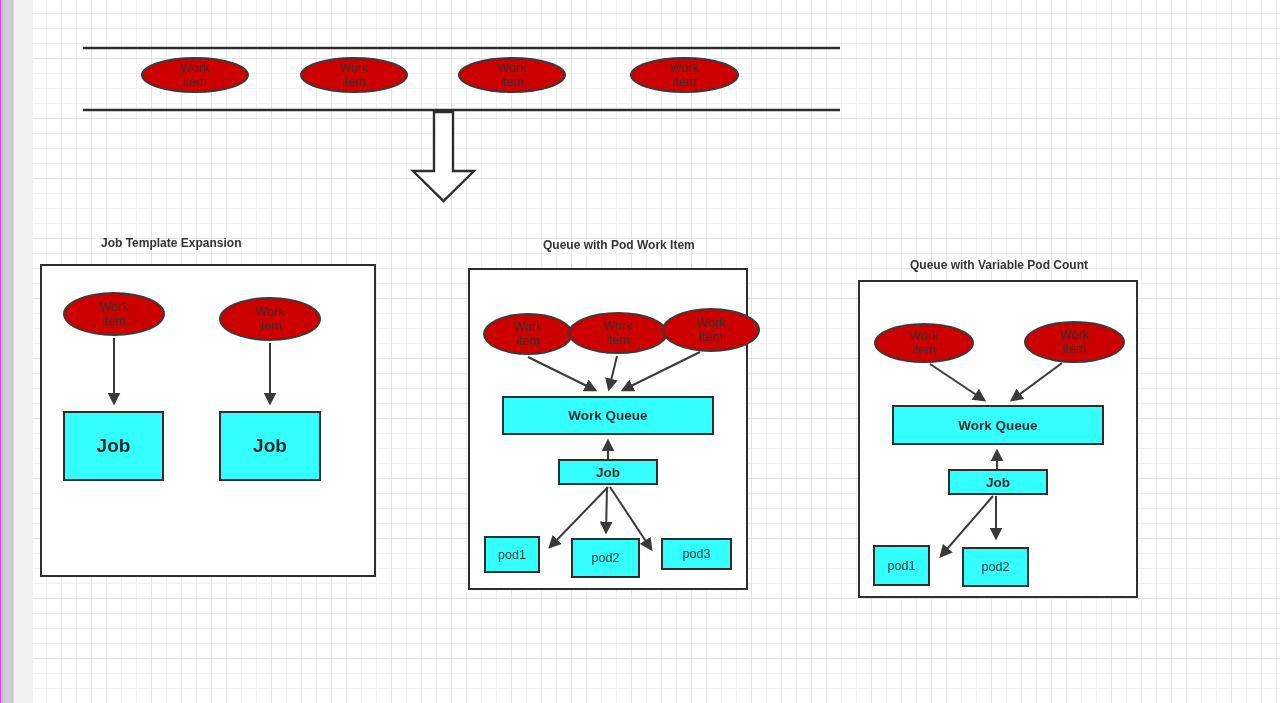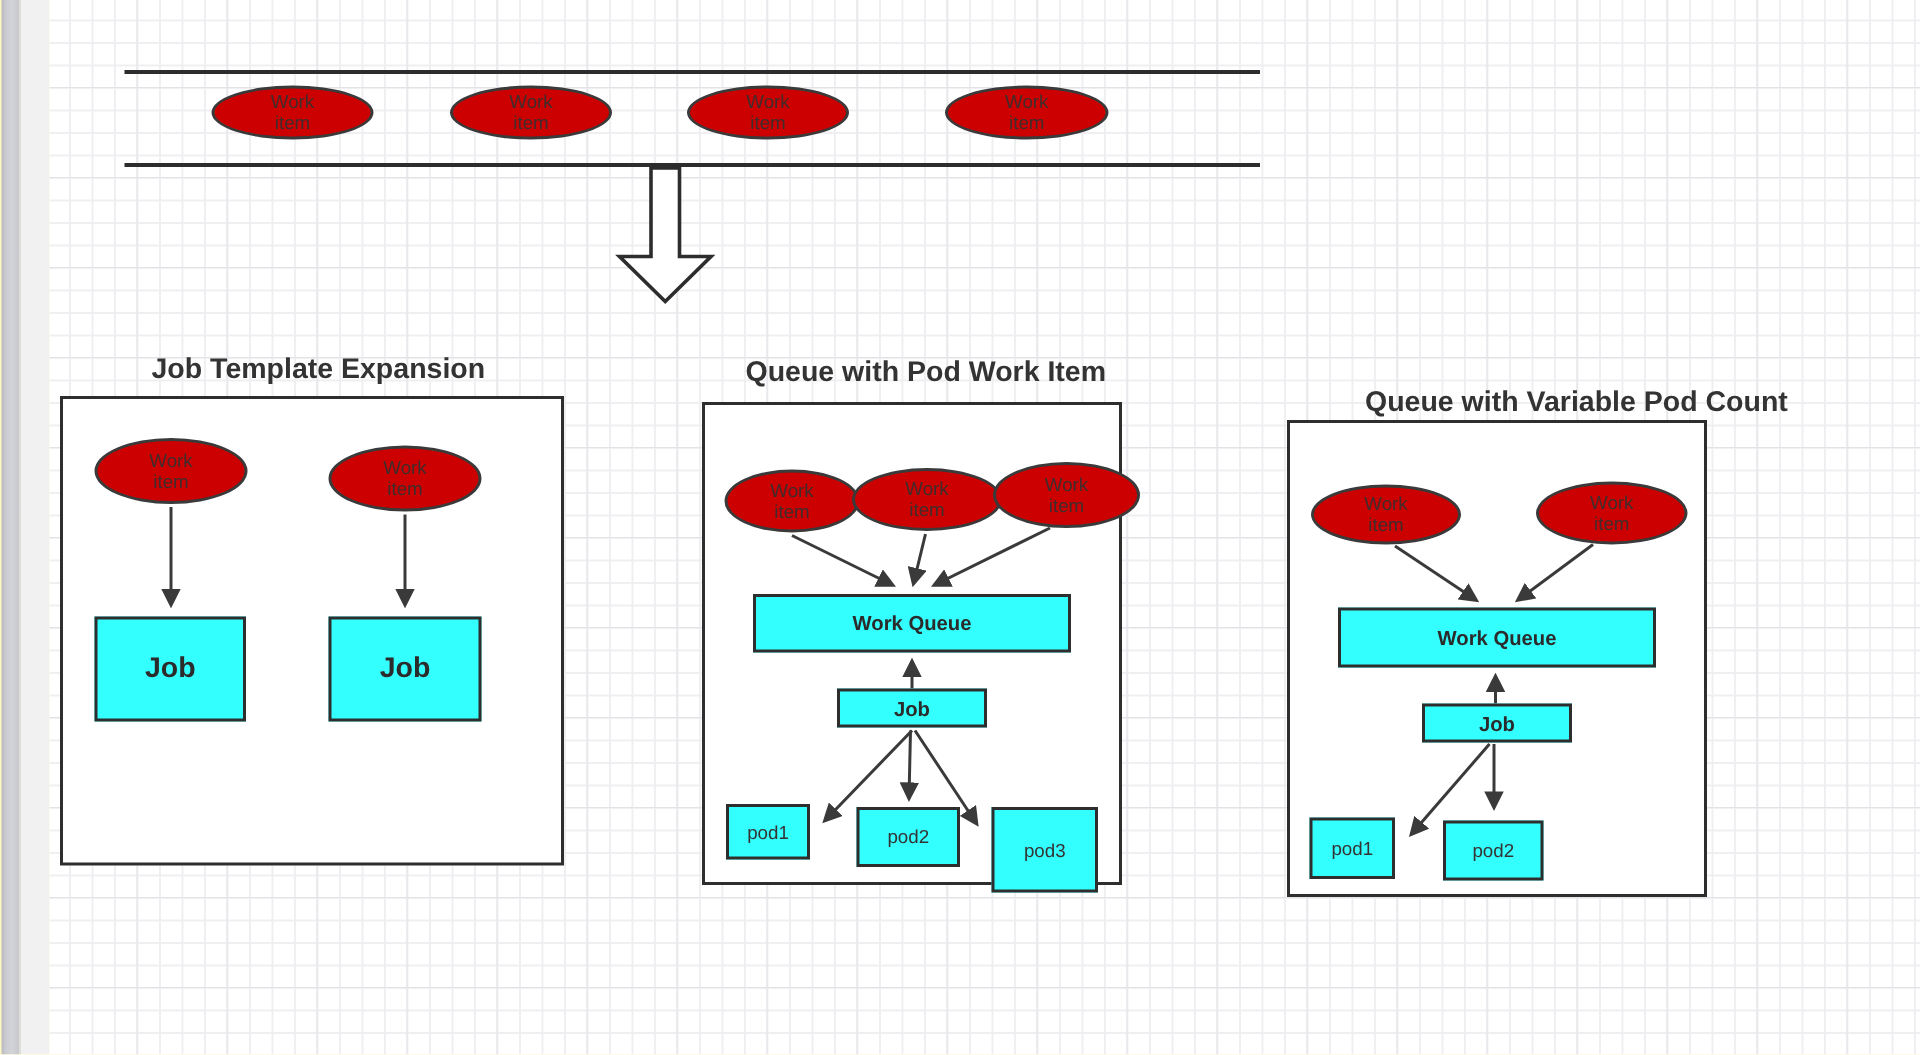--- a/index.html
+++ b/index.html
@@ -1,17 +1,17 @@
 <!DOCTYPE html>
 <html><head>
 <meta charset="utf-8">
 <style>
   html,body{margin:0;padding:0;}
   body{background:#ffffff;font-family:"Liberation Sans",sans-serif;}
-  .screen{position:relative;width:1280px;height:703px;overflow:hidden;background:#fef9c3;}
+  .screen{position:relative;width:1280px;height:703px;overflow:hidden;background:#d946ef;}
 
   
   .v-scrollbar{position:absolute;left:1px;top:0;width:12px;height:703px;
     background:linear-gradient(90deg,#b9bac0 0,#cccdd2 25%,#d2d3d7 60%,#c5c6cb 100%);
     border-right:1px solid #dddde0;}
   .left-gutter{position:absolute;left:14px;top:0;width:19px;height:703px;background:#f1f1f2;}
 
   
   .grid-canvas{position:absolute;left:33px;top:0;width:1247px;height:703px;background-color:#ffffff;
     background-image:
@@ -28,21 +28,21 @@
   
   .container-box{position:absolute;box-sizing:border-box;border:2px solid #2e2e2e;background:#ffffff;}
   .ellipse{position:absolute;box-sizing:border-box;border:2px solid #3a3a3a;border-radius:50%;
     background:#cc0000;display:flex;align-items:center;justify-content:center;text-align:center;}
   .ellipse .wi-label{width:46px;font-size:12.5px;line-height:1.12;color:#402c2c;font-weight:400;}
   .node-box{position:absolute;box-sizing:border-box;border:2px solid #2e2e2e;background:#33ffff;
     display:flex;align-items:center;justify-content:center;color:#2b2b2b;}
   .node-box.job-big{font-size:19px;font-weight:700;}
   .node-box.bold-sm{font-size:13.5px;font-weight:700;}
   .node-box.pod{font-size:12.5px;font-weight:400;color:#333;}
-  .diagram-title{position:absolute;font-size:19px;font-weight:700;color:#333;white-space:nowrap;}
+  .diagram-title{position:absolute;font-size:12px;font-weight:700;color:#333;white-space:nowrap;}
 </style>
 </head>
 <body>
 
 <div class="screen">
 
   <div class="v-scrollbar"></div>
   <div class="left-gutter"></div>
   <div class="grid-canvas"></div>
 
@@ -98,21 +98,21 @@
       <span class="wi-label">Work item</span>
     </div>
     <div class="ellipse" style="left:458px;top:57px;width:108px;height:36px;">
       <span class="wi-label">Work item</span>
     </div>
     <div class="ellipse" style="left:630px;top:57px;width:109px;height:36px;">
       <span class="wi-label">Work item</span>
     </div>
 
     <div class="diagram-title" style="left:101px;top:236px;">Job Template Expansion</div>
-    <div class="diagram-title" style="left:497px;top:238px;">Queue with Pod Work Item</div>
+    <div class="diagram-title" style="left:543px;top:238px;">Queue with Pod Work Item</div>
     <div class="diagram-title" style="left:910px;top:258px;">Queue with Variable Pod Count</div>
 
     <div class="ellipse" style="left:63px;top:292px;width:102px;height:44px;">
       <span class="wi-label">Work item</span>
     </div>
     <div class="ellipse" style="left:219px;top:297px;width:102px;height:44px;">
       <span class="wi-label">Work item</span>
     </div>
     <div class="node-box job-big" style="left:63px;top:411px;width:101px;height:70px;">
       <span>Job</span>
@@ -135,21 +135,21 @@
     </div>
     <div class="node-box bold-sm" style="left:558px;top:459px;width:100px;height:26px;">
       <span>Job</span>
     </div>
     <div class="node-box pod" style="left:484px;top:536px;width:56px;height:37px;">
       <span>pod1</span>
     </div>
     <div class="node-box pod" style="left:571px;top:538px;width:69px;height:40px;">
       <span>pod2</span>
     </div>
-    <div class="node-box pod" style="left:661px;top:538px;width:71px;height:57px;">
+    <div class="node-box pod" style="left:661px;top:538px;width:71px;height:32px;">
       <span>pod3</span>
     </div>
 
     <div class="ellipse" style="left:874px;top:323px;width:100px;height:40px;">
       <span class="wi-label">Work item</span>
     </div>
     <div class="ellipse" style="left:1024px;top:321px;width:101px;height:42px;">
       <span class="wi-label">Work item</span>
     </div>
     <div class="node-box bold-sm" style="left:892px;top:405px;width:212px;height:40px;">

